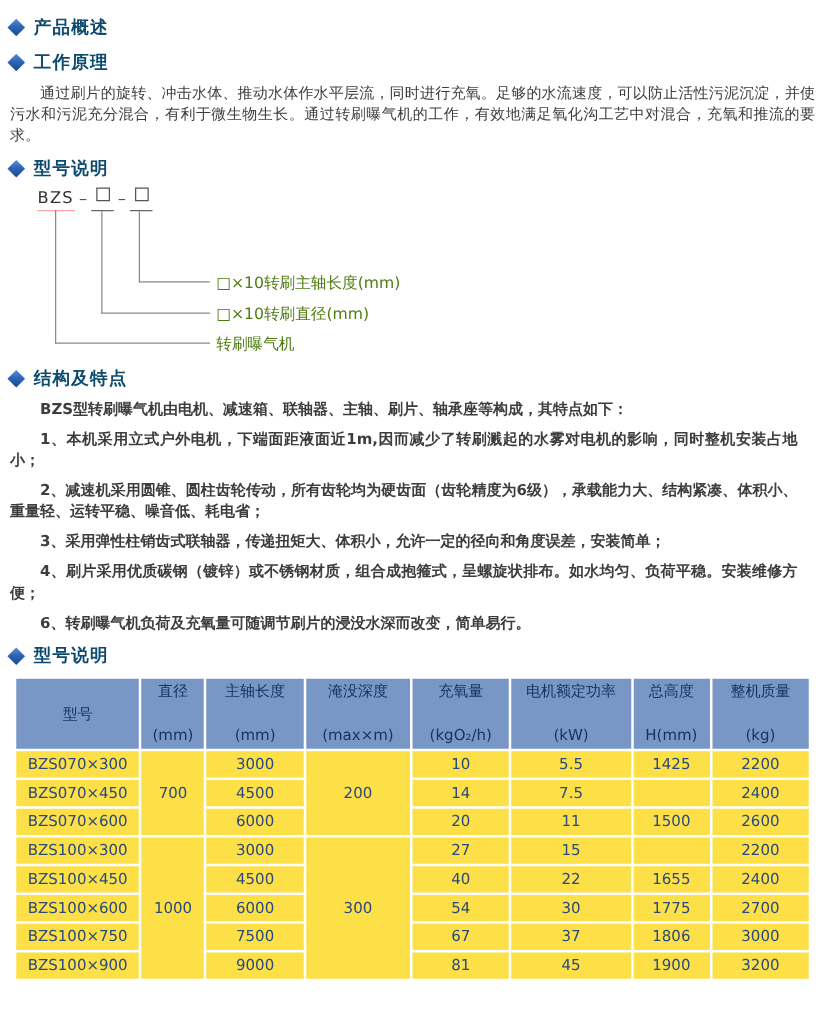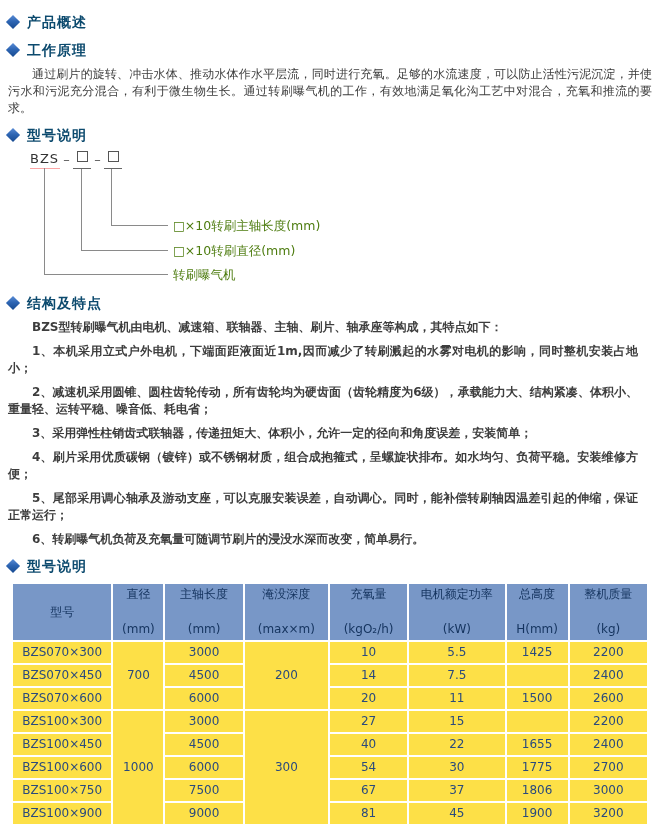--- a/index.html
+++ b/index.html
@@ -95,21 +95,20 @@
   <div class="sec-head">
     <span class="diamond"></span>
     <span class="sec-title">结构及特点</span>
   </div>
   <p class="feat">BZS型转刷曝气机由电机、减速箱、联轴器、主轴、刷片、轴承座等构成，其特点如下：</p>
   <div id="features-list">
       <p class="feat">1、本机采用立式户外电机，下端面距液面近1m,因而减少了转刷溅起的水雾对电机的影响，同时整机安装占地小；</p>
       <p class="feat">2、减速机采用圆锥、圆柱齿轮传动，所有齿轮均为硬齿面（齿轮精度为6级），承载能力大、结构紧凑、体积小、重量轻、运转平稳、噪音低、耗电省；</p>
       <p class="feat">3、采用弹性柱销齿式联轴器，传递扭矩大、体积小，允许一定的径向和角度误差，安装简单；</p>
       <p class="feat">4、刷片采用优质碳钢（镀锌）或不锈钢材质，组合成抱箍式，呈螺旋状排布。如水均匀、负荷平稳。安装维修方便；</p>
-      <p class="feat">5、尾部采用调心轴承及游动支座，可以克服安装误差，自动调心。同时，能补偿转刷轴因温差引起的伸缩，保证正常运行；</p>
       <p class="feat">6、转刷曝气机负荷及充氧量可随调节刷片的浸没水深而改变，简单易行。</p>
     </div>
 
   <div class="sec-head">
     <span class="diamond"></span>
     <span class="sec-title">型号说明</span>
   </div>
 
   <table class="specs">
     <colgroup>

